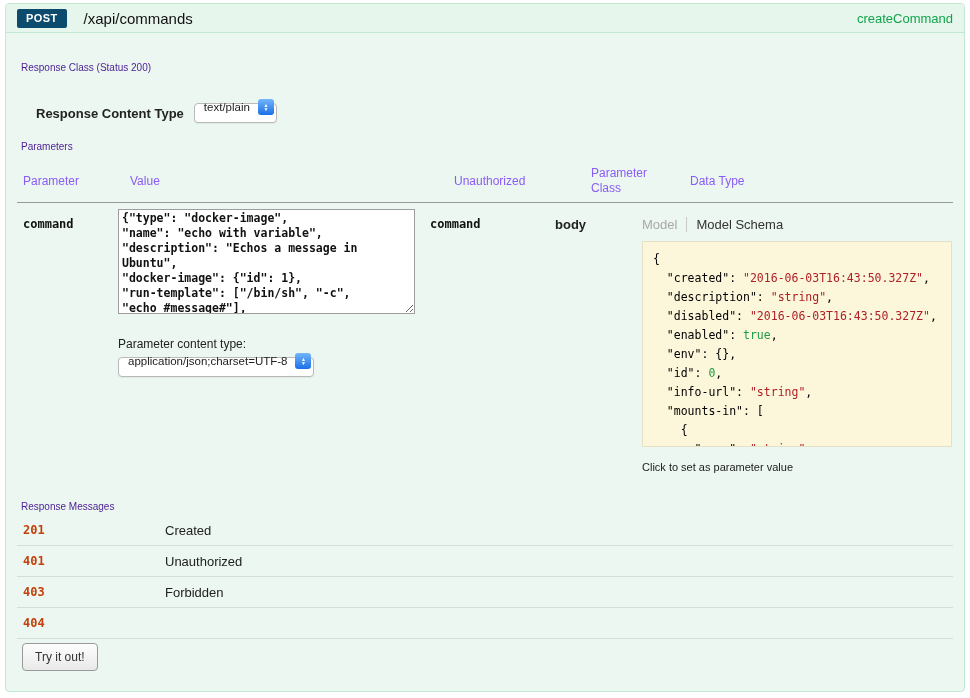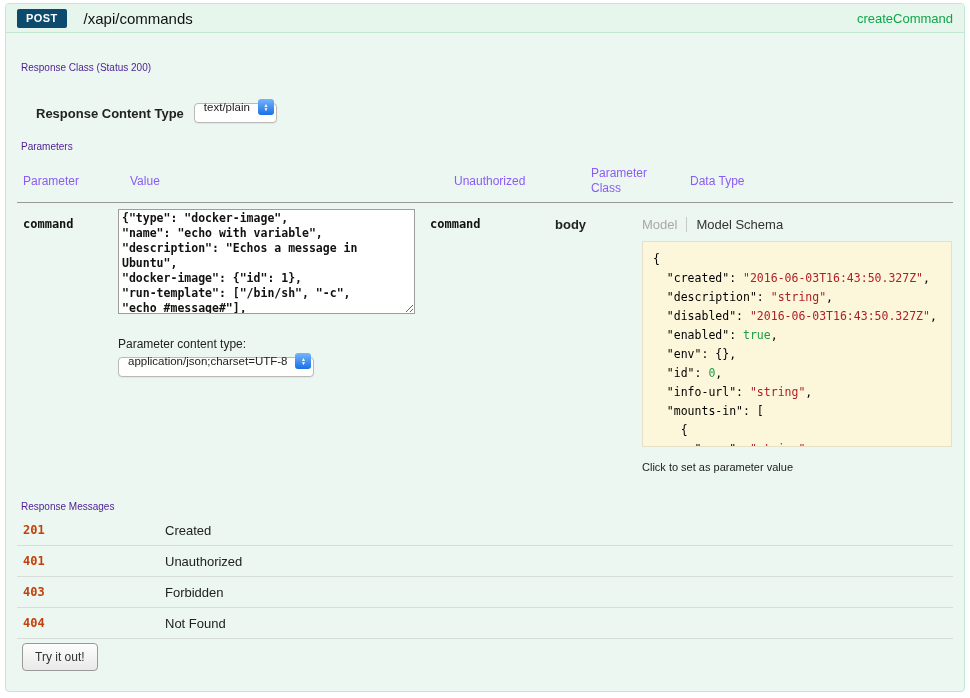--- a/index.html
+++ b/index.html
@@ -210,21 +210,20 @@
         <div></div>
       </div>
       <div class="rrow">
         <div class="rcode">403</div>
         <div>Forbidden</div>
         <div></div>
         <div></div>
       </div>
       <div class="rrow">
         <div class="rcode">404</div>
-        <div>Not Found</div>
         <div></div>
         <div></div>
       </div>
     </div>
 
     <button class="try-btn">Try it out!</button>
 
   </div>
 </div>
 

